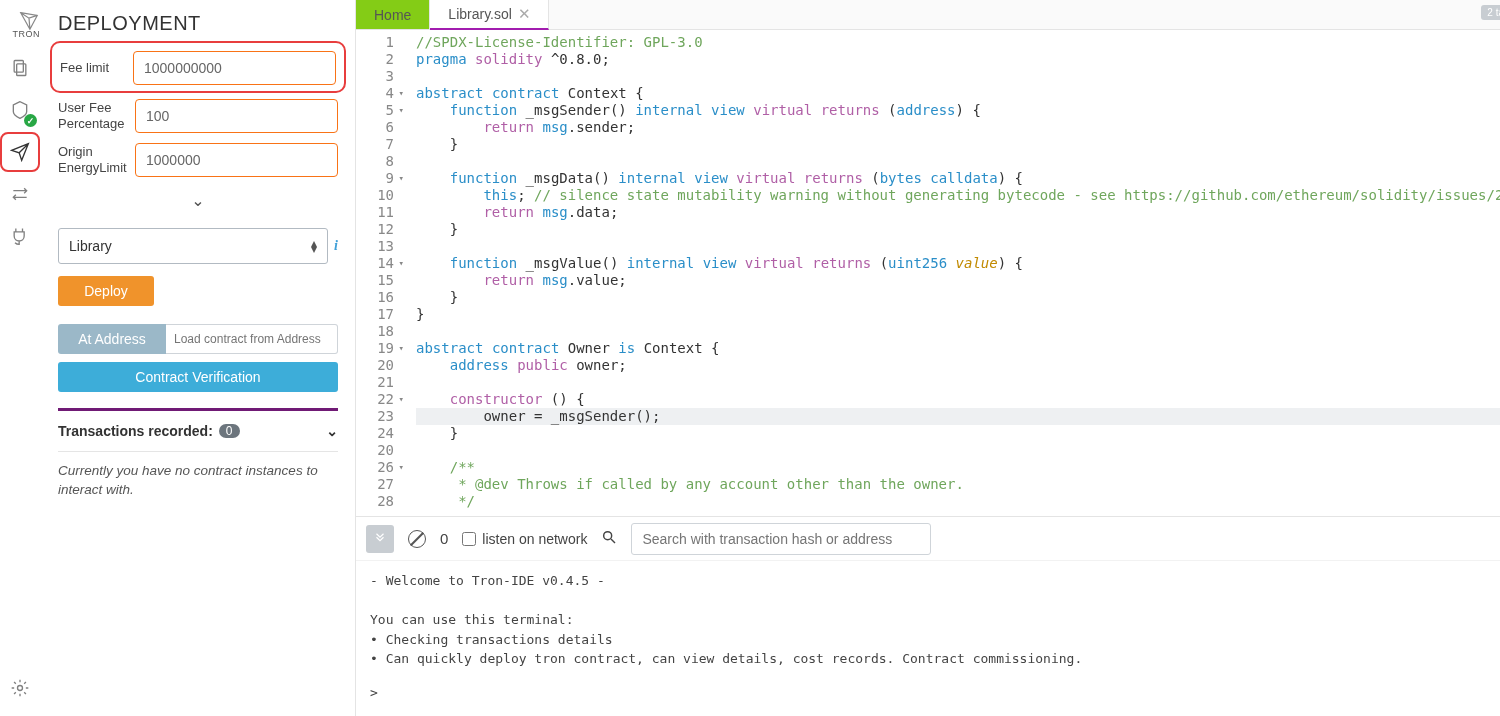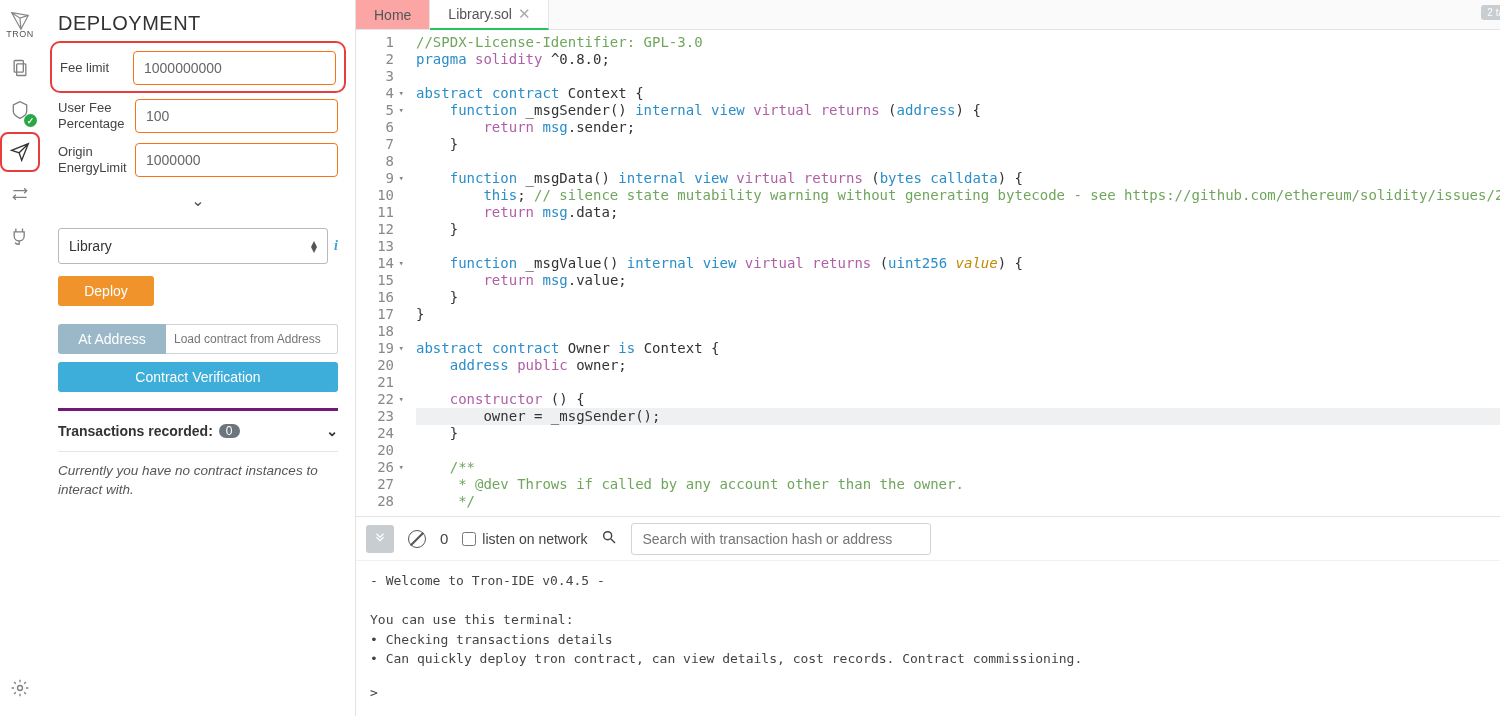--- a/index.html
+++ b/index.html
@@ -1,20 +1,20 @@
 <!DOCTYPE html>
 <html><head>
 <meta charset="utf-8">
 <style>
 * { box-sizing: border-box; margin: 0; padding: 0; }
 body { font-family: -apple-system, BlinkMacSystemFont, "Segoe UI", Helvetica, Arial, sans-serif; font-size: 14px; color: #333; background: #fff; width: 1500px; height: 716px; overflow: hidden; display: flex; }
 
 
 .icon-rail { width: 48px; background: #fff; display: flex; flex-direction: column; align-items: center; padding-top: 4px; gap: 2px; position: relative; }
-.icon-rail .logo { width: 40px; height: 40px; display: flex; flex-direction: column; align-items: center; justify-content: center; margin-bottom: 2px; }
+.icon-rail .logo { width: 40px; height: 40px; display: flex; flex-direction: column; align-items: flex-end; justify-content: center; margin-bottom: 2px; }
 .icon-rail .logo svg { width: 22px; height: 22px; }
 .icon-rail .logo-text { font-size: 9px; color: #555; letter-spacing: 0.5px; margin-top: -2px; }
 .rail-btn { width: 40px; height: 40px; display: flex; align-items: center; justify-content: center; border-radius: 6px; cursor: pointer; position: relative; }
 .rail-btn svg { width: 20px; height: 20px; fill: none; stroke: #808080; stroke-width: 1.6; }
 .rail-btn.selected { border: 2.5px solid #e83d3d; border-radius: 8px; }
 .rail-btn.selected svg { stroke: #333; }
 .rail-btn .check-badge { position: absolute; bottom: 3px; right: 3px; width: 13px; height: 13px; background: #28a745; border-radius: 50%; display:flex; align-items:center; justify-content:center;}
 .rail-btn .check-badge::after { content: "✓"; color:#fff; font-size:9px; font-weight:bold;}
 .rail-settings { position: absolute; bottom: 8px; }
 
@@ -44,22 +44,22 @@
 .tx-recorded .chev { position:absolute; right:0; font-size:14px;}
 .divider { border-top:1px solid #e5e5e5; margin-top:12px; padding-top:10px;}
 .deployed-head { display:flex; align-items:center; justify-content:space-between; font-size:14px; font-weight:600; margin-bottom:6px;}
 .deployed-head svg { width:15px; height:15px; stroke:#555; fill:none; stroke-width:1.5;}
 .no-instance { font-style:italic; color:#555; font-size:13.5px; line-height:1.4;}
 
 
 .main { flex:1; display:flex; flex-direction:column; border-left: 1px solid #e4e4e4;}
 .tab-bar { height:30px; display:flex; align-items:stretch; border-bottom:1px solid #e4e4e4; position:relative; background:#fafafa;}
 .tab { padding: 0 18px; display:flex; align-items:center; gap:6px; font-size:14px; color:#555; border-right:1px solid #e4e4e4; background:#fff; cursor:pointer;}
-.tab.home { background:#fca5a5;}
-.tab.active { border-bottom: 2px solid #22c55e; margin-bottom:-1px; background:#fff;}
+.tab.home { background:#84cc16;}
+.tab.active { border-bottom: 2px solid #a21caf; margin-bottom:-1px; background:#fff;}
 .tab .close-x { color:#aaa; font-size:15px;}
 .tab-count { position:absolute; right:8px; top:5px; background:#c8cdd2; color:#fff; font-size:10px; padding:2px 6px; border-radius:3px;}
 
 
 .editor { flex:1; display:flex; font-family: "Menlo","Consolas",monospace; font-size: 14px; line-height: 17px; overflow:hidden; background:#fff;}
 .gutter { text-align:right; padding: 4px 8px 0 0; color:#888; background:#fff; user-select:none; width:46px;}
 .gutter .ln { height:17px; position:relative;}
 .gutter .ln.fold::after { content:"▾"; position:absolute; right:-10px; font-size:9px; color:#888;}
 .code { padding: 4px 0 0 14px; white-space:pre; color:#333; position:relative; flex:1;}
 .code .line { height:17px;}

